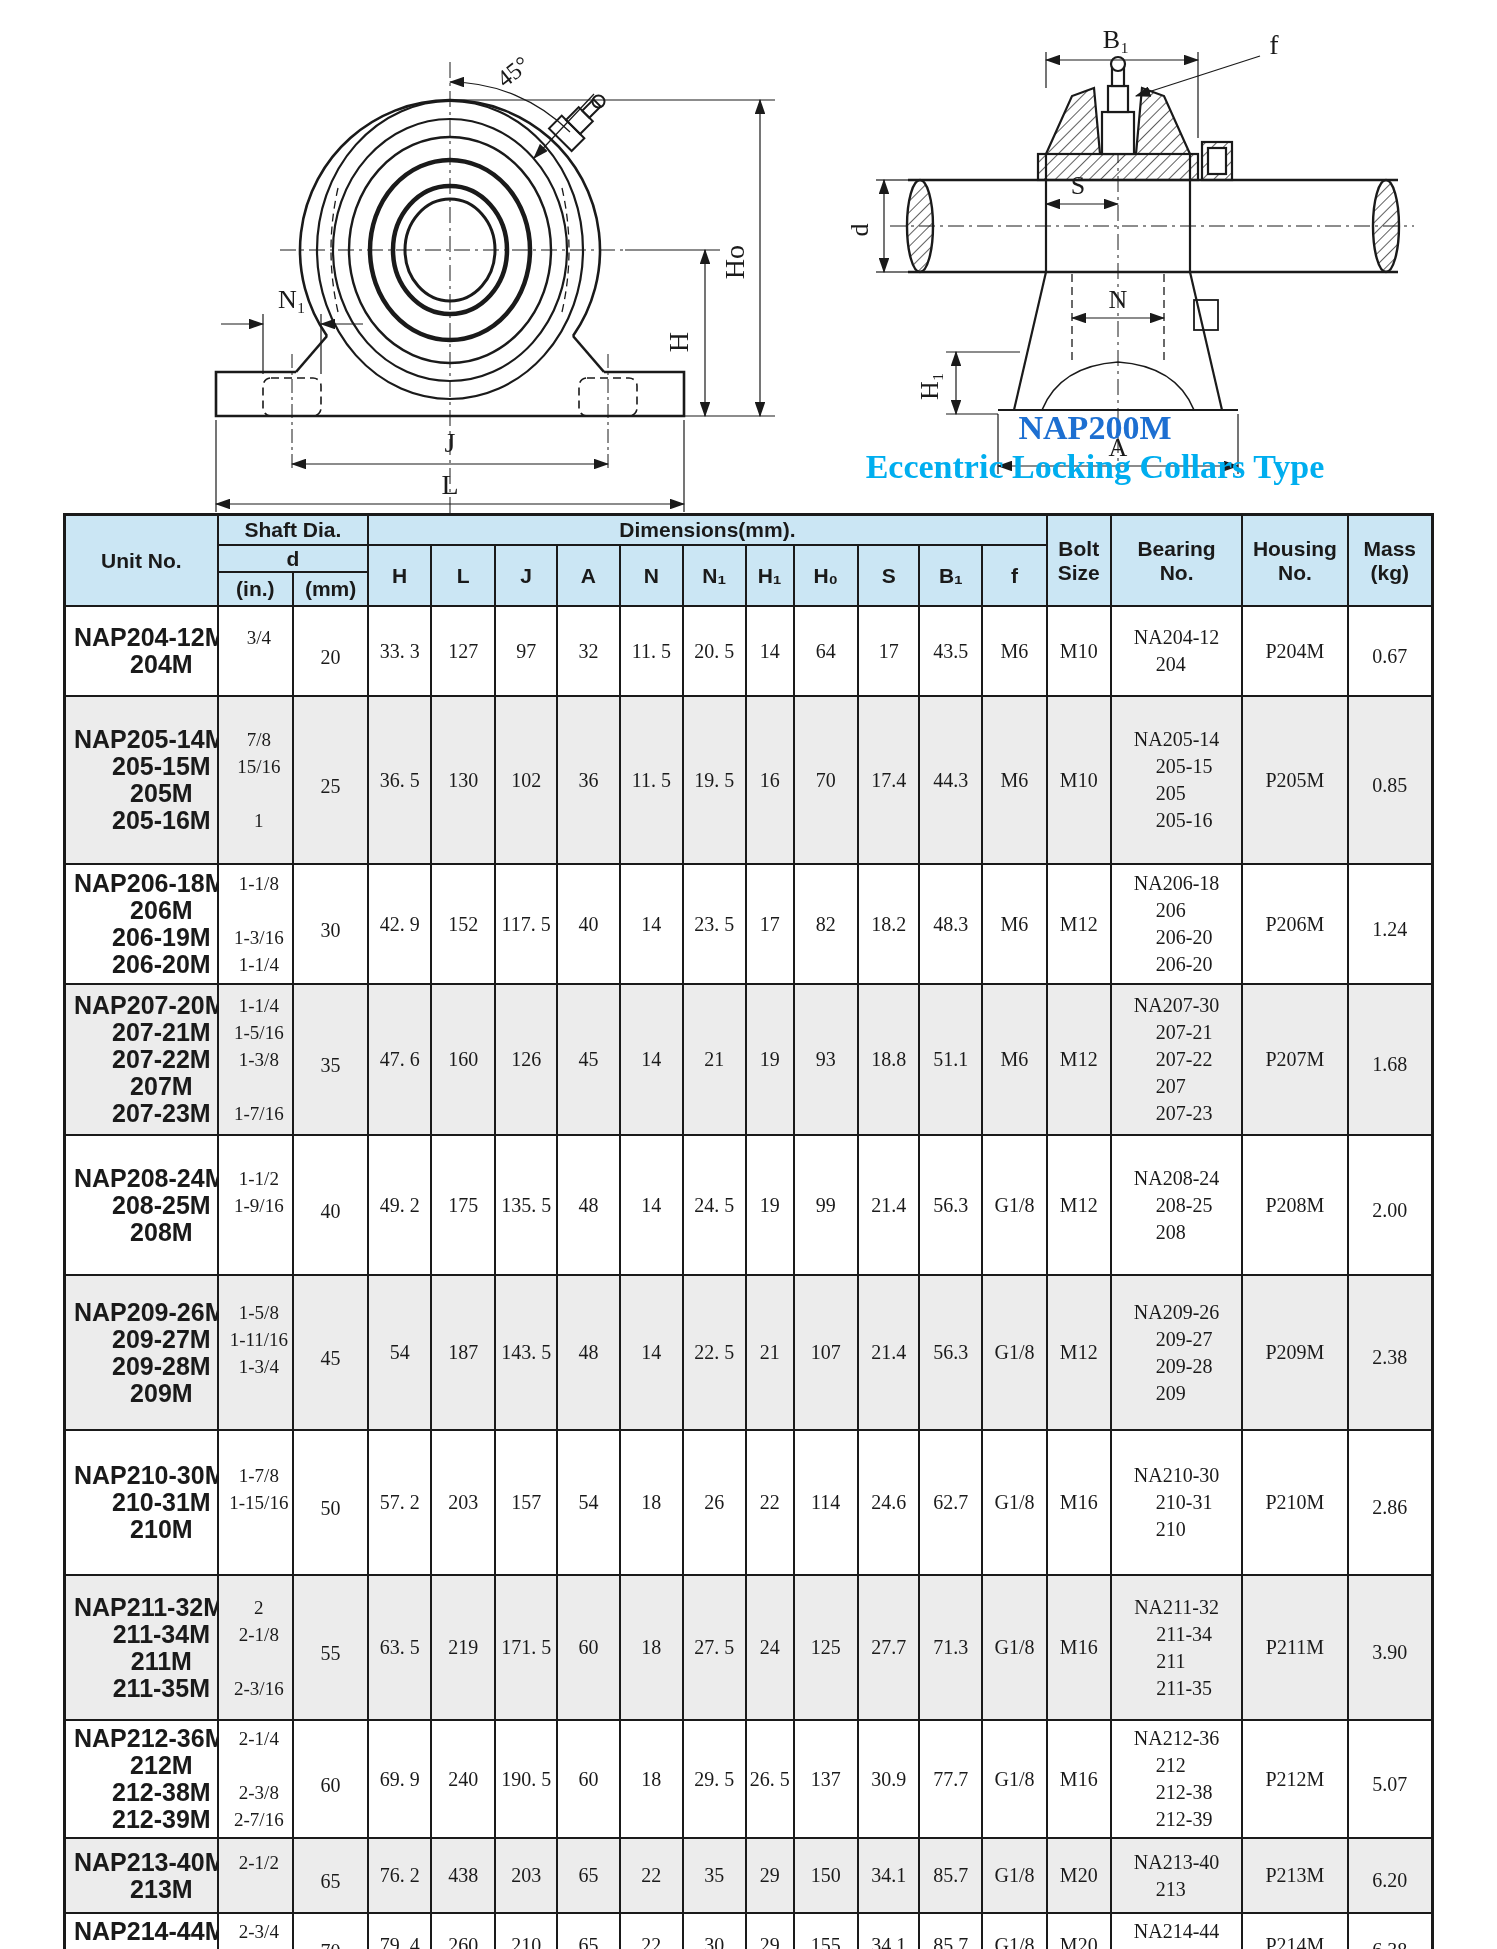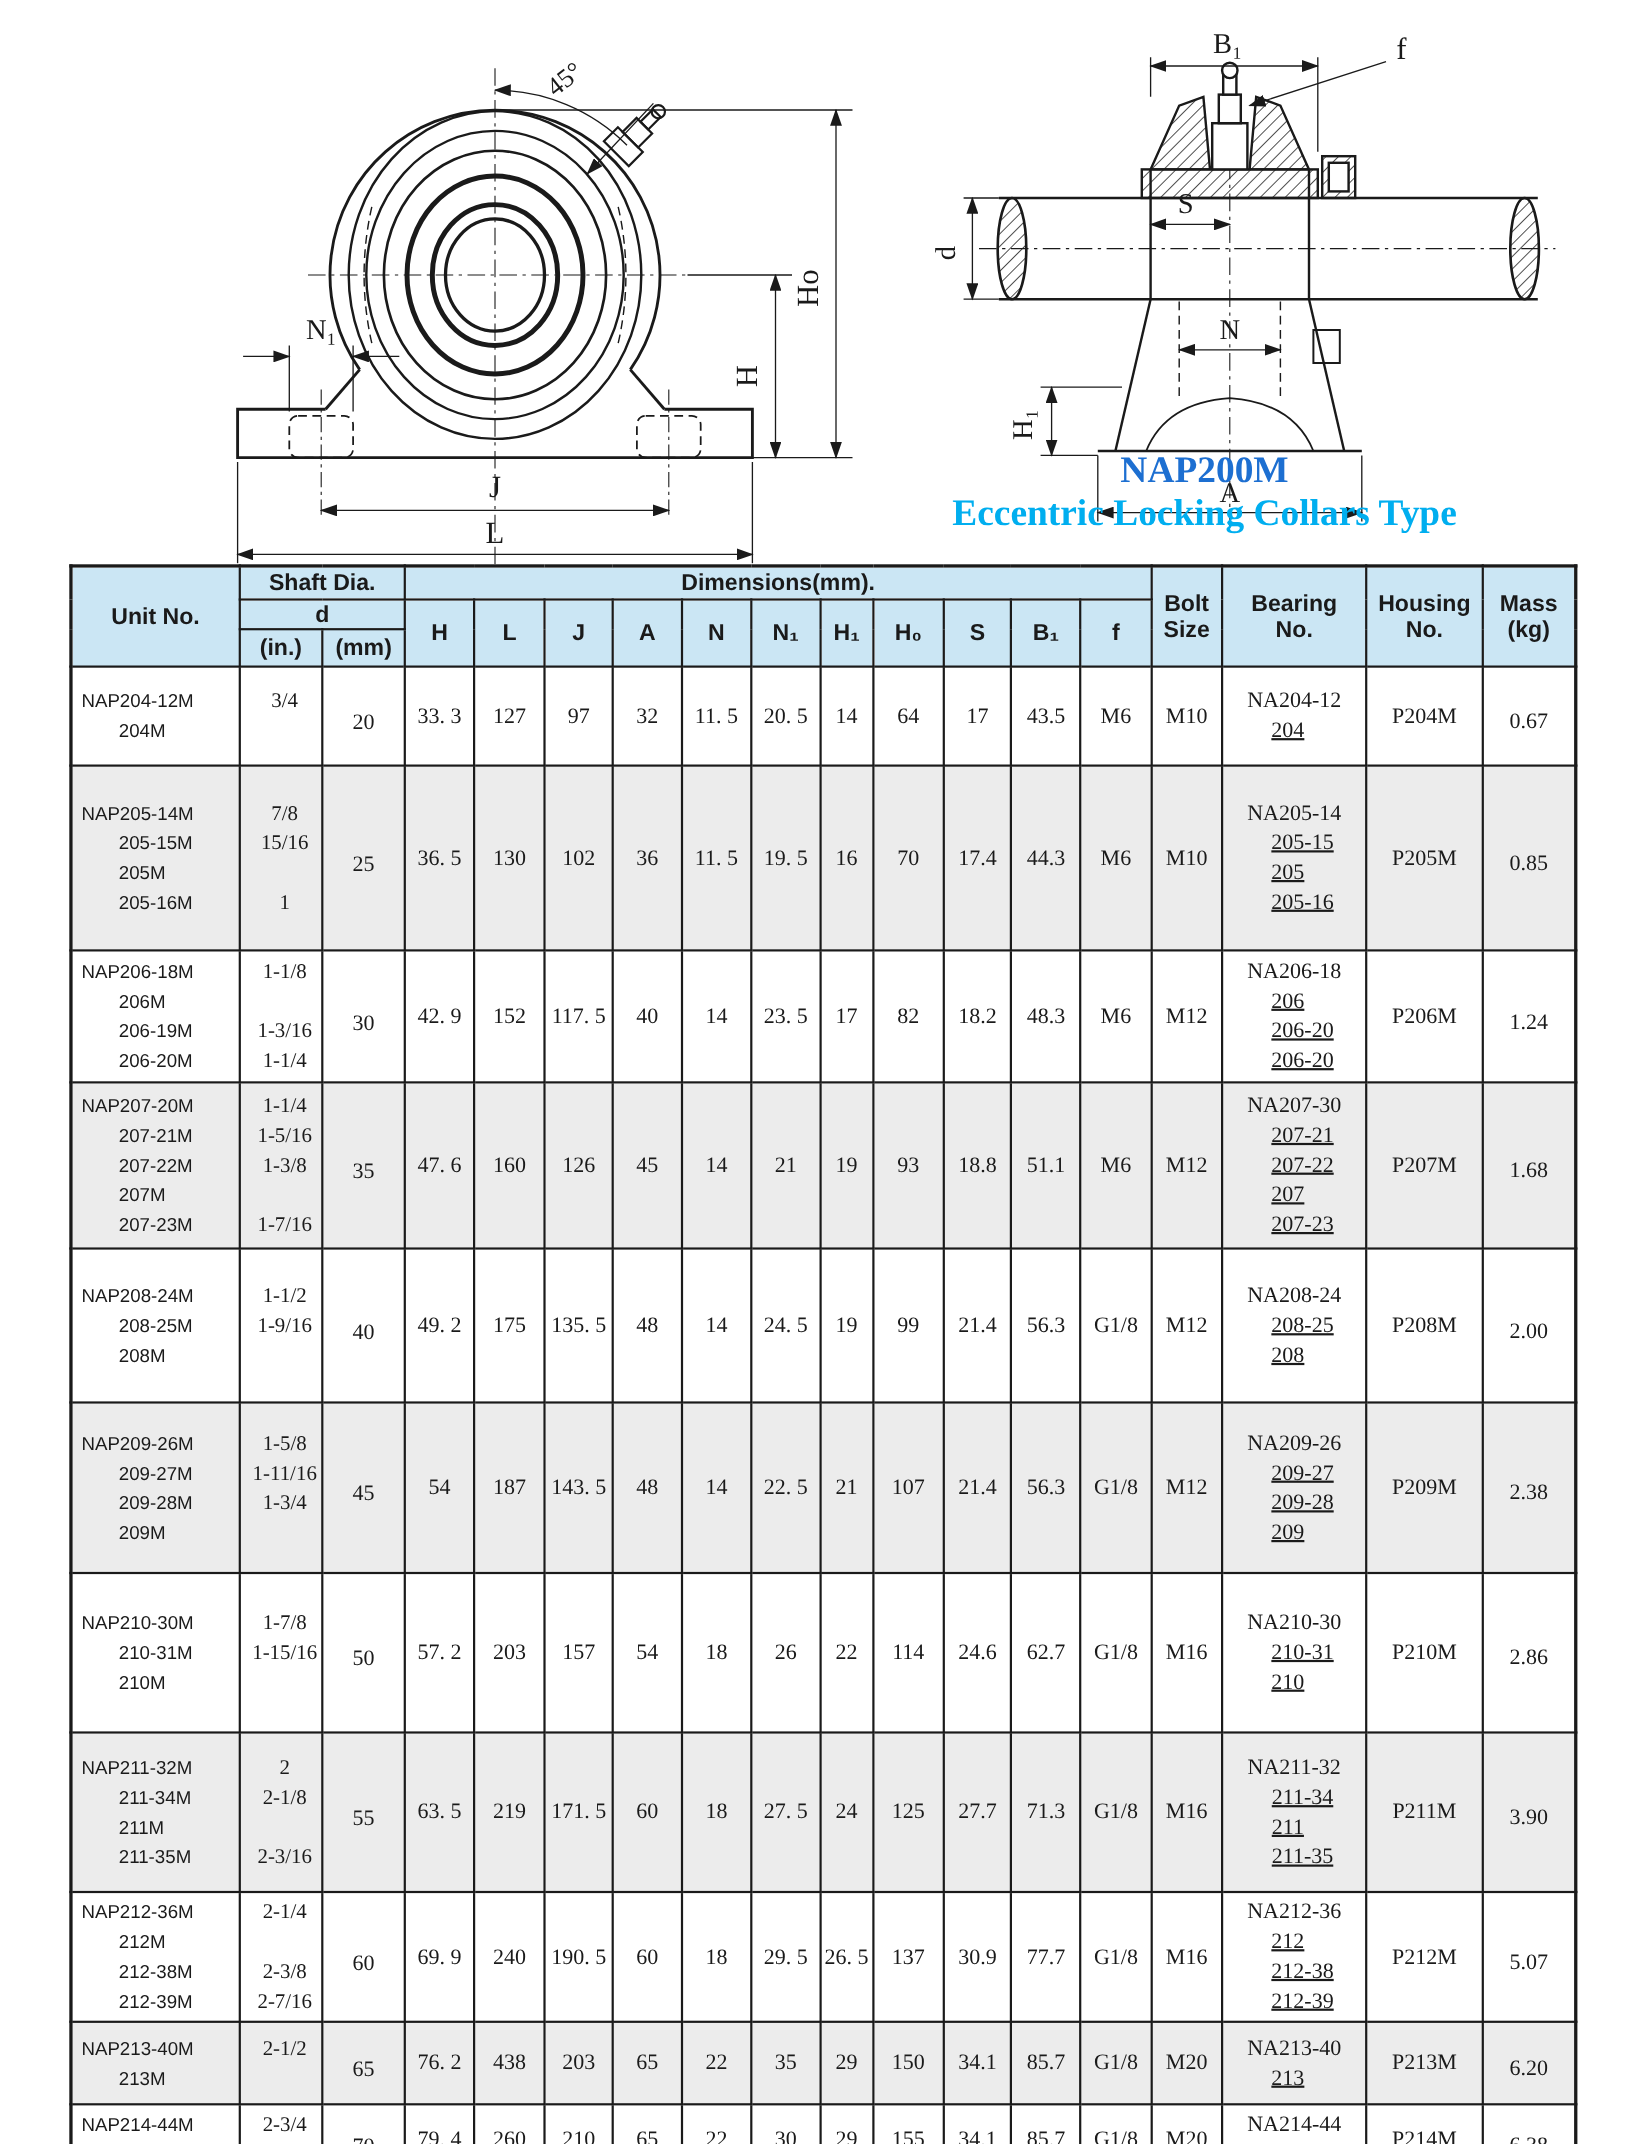--- a/index.html
+++ b/index.html
@@ -13,31 +13,31 @@
   
   table.spec{position:absolute;left:63px;top:513px;width:1371px;border-collapse:collapse;
              table-layout:fixed;border:3px solid #1a1a1a;}
   table.spec th,table.spec td{border:2px solid #1a1a1a;overflow:hidden;}
   thead th{background:#cbe6f4;font-weight:bold;font-size:21px;text-align:center;vertical-align:middle;
            white-space:pre-line;line-height:1.12;padding:1px 0;}
   thead tr.hr1{height:30px;} thead tr.hr2{height:26px;} thead tr.hr3{height:34px;}
   tbody td{font-family:"Liberation Serif","DejaVu Serif",serif;font-size:20px;text-align:center;
            vertical-align:middle;padding:4px 2px;}
   tbody tr:nth-child(even){background:#ececec;}
-  .unit-cell{font-family:"Liberation Sans",sans-serif;font-weight:normal;font-size:17px;
-             text-align:left;padding-left:8px;}
+  .unit-cell{font-family:"Liberation Sans",sans-serif;font-weight:bold;font-size:25px;
+             text-align:center;padding-left:8px;}
   .unit-cell .ln{line-height:27px;white-space:nowrap;}
   .unit-cell .ln.indent{padding-left:34px;}
   .in-cell{text-align:left;padding-left:9px;font-size:19px;}
   .in-cell .ln{line-height:27px;white-space:nowrap;text-align:center;}
   .mm-cell{padding-top:16px;}
   .mass-cell{padding-top:14px;}
   .bearing-cell .block{display:inline-block;text-align:left;}
   .bearing-cell .ln{line-height:27px;white-space:nowrap;}
-  .bearing-cell .ln.indent{padding-left:22px;text-decoration:underline;}
+  .bearing-cell .ln.indent{padding-left:22px;}
 </style>
 </head>
 <body>
 
 <div class="page">
 
   <svg style="position:absolute;left:120px;top:20px" width="680" height="500" viewBox="0 0 680 500">
     <defs>
       <marker id="mE1" markerWidth="13" markerHeight="9" refX="12" refY="4.5" orient="auto">
         <path d="M0 0 L13 4.5 L0 9 z" fill="#1a1a1a"></path>

